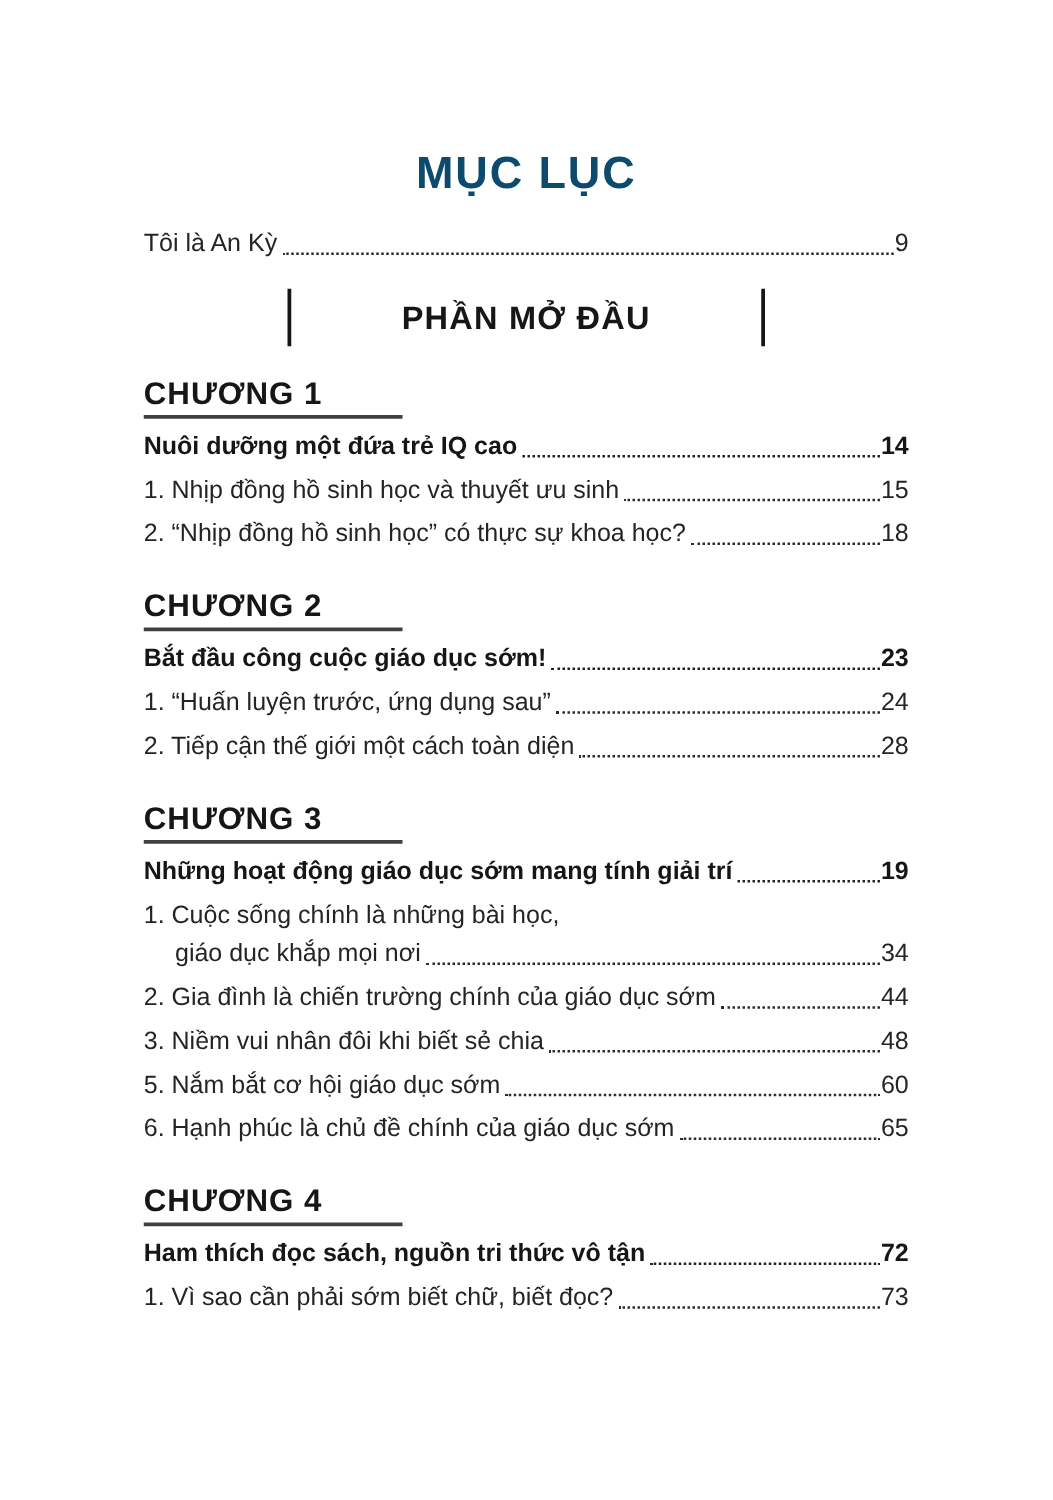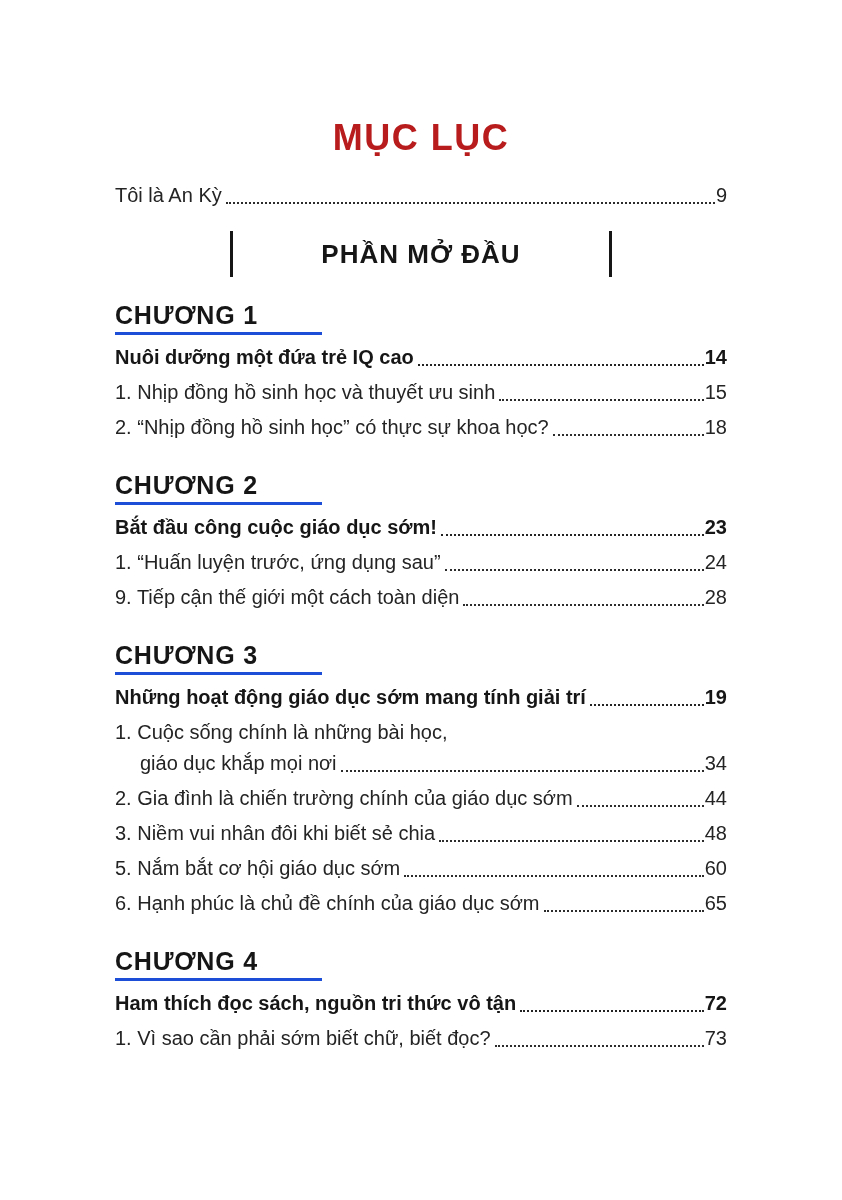--- a/index.html
+++ b/index.html
@@ -19,21 +19,21 @@
     width: 612px;
     margin: 0 auto;
     padding-top: 116px;
   }
   .toc-title {
     text-align: center;
     font-size: 36px;
     font-weight: 700;
     letter-spacing: 1.5px;
     line-height: 44px;
-    color: #b91c1c;
+    color: #0c4a6e;
     margin-bottom: 22px;
   }
   .row {
     display: flex;
     align-items: flex-end;
     font-size: 20px;
     line-height: 27px;
     margin-bottom: 8px;
     color: #242424;
   }
@@ -71,21 +71,21 @@
   .chapter-heading {
     margin-top: 22px;
     display: inline-block;
     width: 207px;
     font-size: 25px;
     font-weight: 700;
     letter-spacing: 0.8px;
     line-height: 28px;
     color: #161616;
     padding-bottom: 3px;
-    border-bottom: 3px solid #1d4ed8;
+    border-bottom: 3px solid #404040;
     margin-bottom: 9px;
   }
   .chapter { display: block; }
 </style>
 </head>
 <body>
 
 <div class="page">
   <div class="content">
 
@@ -128,21 +128,21 @@
         <span class="label">Bắt đầu công cuộc giáo dục sớm!</span>
         <span class="leader"></span>
         <span class="pagenum">23</span>
       </div>
       <div class="row">
         <span class="label">1. “Huấn luyện trước, ứng dụng sau”</span>
         <span class="leader"></span>
         <span class="pagenum">24</span>
       </div>
       <div class="row">
-        <span class="label">9. Tiếp cận thế giới một cách toàn diện</span>
+        <span class="label">2. Tiếp cận thế giới một cách toàn diện</span>
         <span class="leader"></span>
         <span class="pagenum">28</span>
       </div>
     </div>
 
     <div class="chapter">
       <div class="chapter-heading">CHƯƠNG 3</div>
       <div class="row bold-row">
         <span class="label">Những hoạt động giáo dục sớm mang tính giải trí</span>
         <span class="leader"></span>

